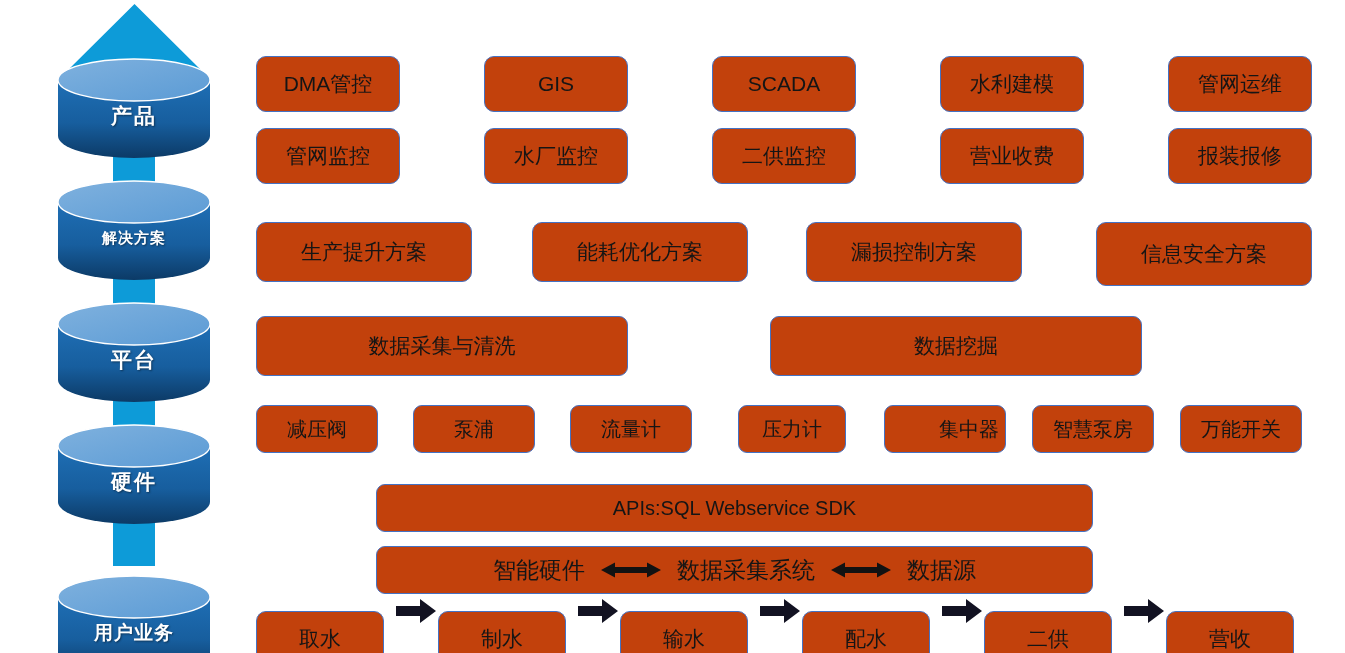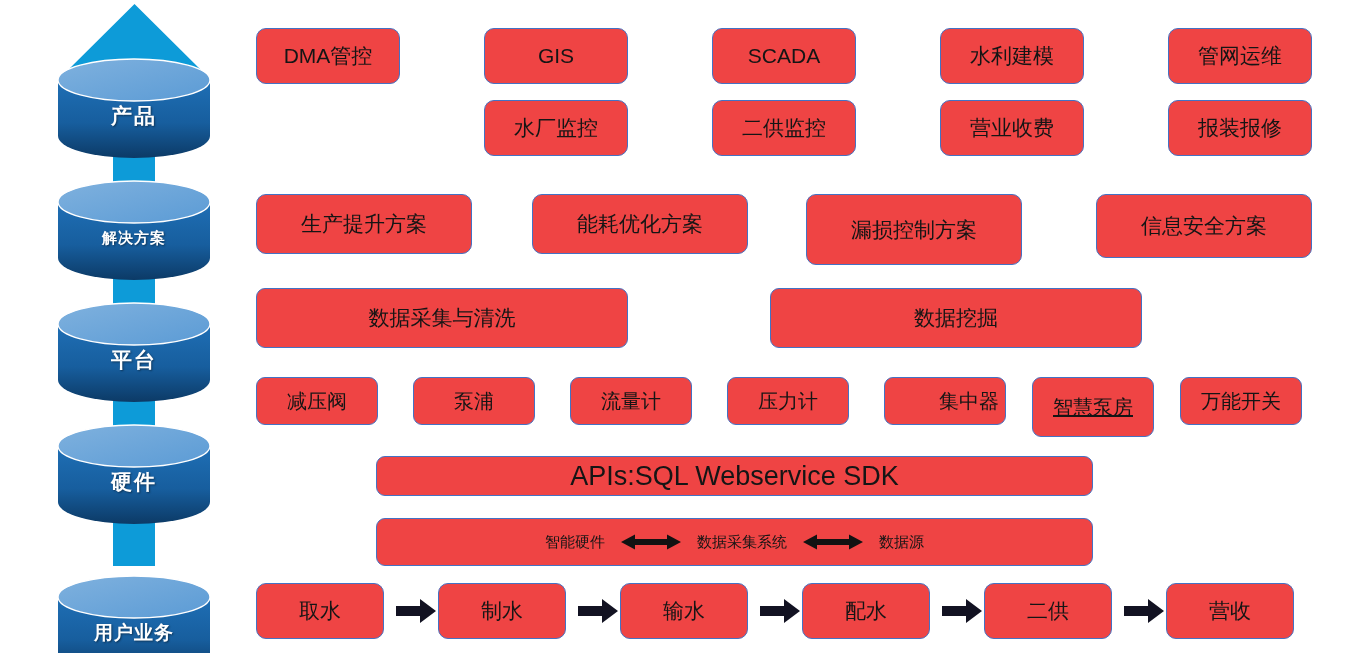--- a/index.html
+++ b/index.html
@@ -57,45 +57,46 @@
     pointer-events: none;
   }
 
   
   #content { position: absolute; left: 248px; top: 0; width: 1097px; height: 653px; }
 
   .rbox {
     position: absolute;
     border: 1.6px solid #4472C4;
     border-radius: 10px;
-    background: #ef4444;
+    background: #c2410c;
     display: flex;
     align-items: center;
     justify-content: center;
     color: #151515;
     font-size: 21px;
     white-space: nowrap;
+    margin-top: 28px;
   }
   .rbox.sm  { font-size: 20px; border-radius: 9px; }
   .rbox.wide{ font-size: 21px; border-radius: 9px; }
 
   .arrow-blk {
     position: absolute;
     width: 40px; height: 26px;
   }
   .arrow-blk svg { display:block; }
 
   .lr-arrow { position:absolute; width: 64px; height: 18px; }
   .lr-arrow svg { display:block; }
 
   .flowline {
     position:absolute;
     display:flex; align-items:center; justify-content:center;
     gap: 14px;
-    font-size: 15px;
+    font-size: 23px;
     color: #151515;
     white-space: nowrap;
   }
 </style>
 </head>
 <body>
 
 <div id="stage">
 
   <div id="left-column">
@@ -162,42 +163,43 @@
   </div>
 
   <div id="content">
 
     <div class="rbox" style="left:8px;  top:28px; width:144px; height:56px;">DMA管控</div>
     <div class="rbox" style="left:236px;top:28px; width:144px; height:56px;">GIS</div>
     <div class="rbox" style="left:464px;top:28px; width:144px; height:56px;">SCADA</div>
     <div class="rbox" style="left:692px;top:28px; width:144px; height:56px;">水利建模</div>
     <div class="rbox" style="left:920px;top:28px; width:144px; height:56px;">管网运维</div>
 
+    <div class="rbox" style="left:8px;  top:100px; width:144px; height:56px;">管网监控</div>
     <div class="rbox" style="left:236px;top:100px; width:144px; height:56px;">水厂监控</div>
     <div class="rbox" style="left:464px;top:100px; width:144px; height:56px;">二供监控</div>
     <div class="rbox" style="left:692px;top:100px; width:144px; height:56px;">营业收费</div>
     <div class="rbox" style="left:8px;  top:194px; width:216px; height:60px;">生产提升方案</div>
 
     <div class="rbox" style="left:920px;top:100px; width:144px; height:56px;">报装报修</div>
     <div class="rbox" style="left:284px;top:194px; width:216px; height:60px;">能耗优化方案</div>
-    <div class="rbox" style="left:558px;top:194px; width:216px; height:71px;">漏损控制方案</div>
+    <div class="rbox" style="left:558px;top:194px; width:216px; height:60px;">漏损控制方案</div>
     <div class="rbox" style="left:848px;top:194px; width:216px; height:64px;">信息安全方案</div>
 
     <div class="rbox wide" style="left:522px;top:288px; width:372px; height:60px;">数据挖掘</div>
     <div class="rbox wide" style="left:8px;  top:288px; width:372px; height:60px;">数据采集与清洗</div>
 
     <div class="rbox sm" style="left:8px;  top:377px; width:122px; height:48px;">减压阀</div>
     <div class="rbox sm" style="left:165px;top:377px; width:122px; height:48px;">泵浦</div>
     <div class="rbox sm" style="left:322px;top:377px; width:122px; height:48px;">流量计</div>
-    <div class="rbox sm" style="left:479px;top:377px; width:122px; height:48px;">压力计</div>
+    <div class="rbox sm" style="left:490px;top:377px; width:108px; height:48px;">压力计</div>
     <div class="rbox sm" style="left:636px;top:377px; width:122px; height:48px;padding-left:48px;">集中器</div>
-    <div class="rbox sm" style="left:784px;top:377px; width:122px; height:60px;text-decoration:underline;">智慧泵房</div>
+    <div class="rbox sm" style="left:784px;top:377px; width:122px; height:48px;">智慧泵房</div>
     <div class="rbox sm" style="left:932px;top:377px; width:122px; height:48px;">万能开关</div>
 
-    <div class="rbox wide" style="left:128px; top:456px; width:717px; height:40px; font-size:27px;">APIs:SQL Webservice SDK</div>
+    <div class="rbox wide" style="left:128px; top:456px; width:717px; height:48px; font-size:20px;">APIs:SQL Webservice SDK</div>
 
     <div class="rbox wide" style="left:128px; top:518px; width:717px; height:48px;">
       <div class="flowline" style="position:relative;left:0;top:0;">
         <span>智能硬件</span>
         <span class="lr-arrow" style="position:relative;">
           <svg viewBox="0 0 64 18" width="64" height="18">
             <path d="M2 9 L16 1.5 L16 6 L48 6 L48 1.5 L62 9 L48 16.5 L48 12 L16 12 L16 16.5 Z" fill="#121212"></path>
           </svg>
         </span>
         <span>数据采集系统</span>

